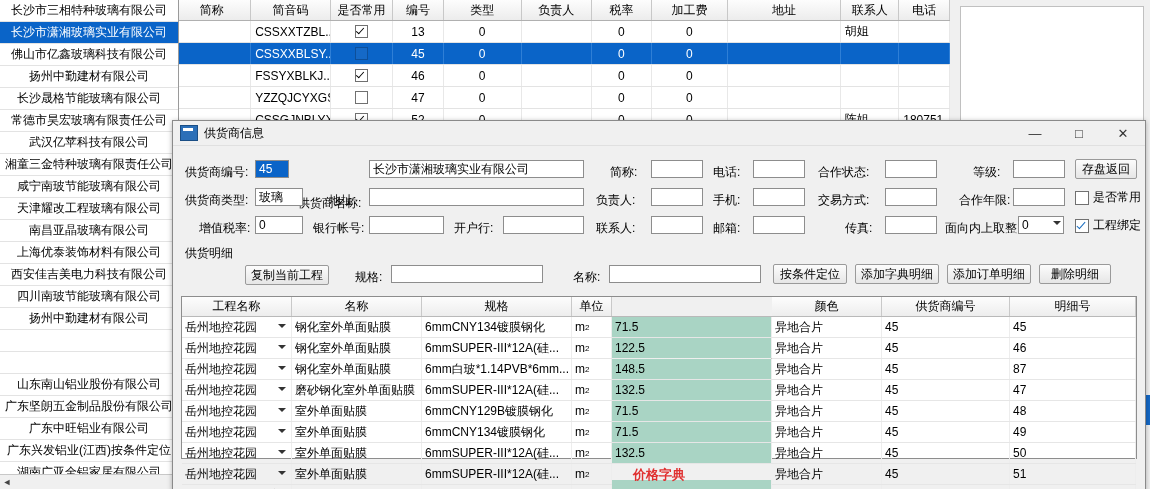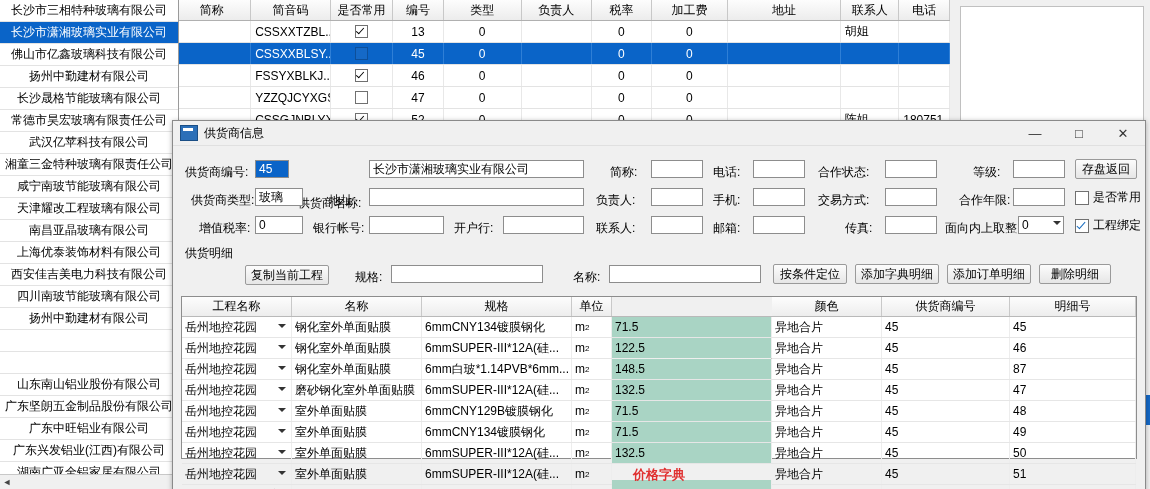--- a/index.html
+++ b/index.html
@@ -249,21 +249,21 @@
         <div class="lrow">南昌亚晶玻璃有限公司</div>
         <div class="lrow">上海优泰装饰材料有限公司</div>
         <div class="lrow">西安佳吉美电力科技有限公司</div>
         <div class="lrow">四川南玻节能玻璃有限公司</div>
         <div class="lrow">扬州中勤建材有限公司</div>
         <div class="lrow"></div>
         <div class="lrow"></div>
         <div class="lrow">山东南山铝业股份有限公司</div>
         <div class="lrow">广东坚朗五金制品股份有限公司</div>
         <div class="lrow">广东中旺铝业有限公司</div>
-        <div class="lrow">广东兴发铝业(江西)有限公司</div>
+        <div class="lrow">广东兴发铝业(江西)按条件定位</div>
         <div class="lrow">湖南广亚全铝家居有限公司</div>
       </div>
     <div class="left-scroll">
       <div class="arrow">◄</div>
     </div>
   </div>
 
   <div class="dlg">
     <div class="dlg-title">
       <div class="dlg-ico"></div>
@@ -284,21 +284,21 @@
       <div class="lbl" style="left:437px;top:18px;">简称:</div>
       <div class="inp" style="left:478px;top:14px;width:52px;"></div>
       <div class="lbl" style="left:540px;top:18px;">电话:</div>
       <div class="inp" style="left:580px;top:14px;width:52px;"></div>
       <div class="lbl" style="left:645px;top:18px;">合作状态:</div>
       <div class="inp" style="left:712px;top:14px;width:52px;"></div>
       <div class="lbl" style="left:800px;top:18px;">等级:</div>
       <div class="inp" style="left:840px;top:14px;width:52px;"></div>
       <div class="btn" style="left:902px;top:13px;width:62px;">存盘返回</div>
 
-      <div class="lbl" style="left:18px;top:46px;">供货商类型:</div>
+      <div class="lbl" style="left:12px;top:46px;">供货商类型:</div>
       <div class="inp" style="left:82px;top:42px;width:48px;">玻璃</div>
       <div class="lbl" style="left:156px;top:46px;text-align:right;">地址:</div>
       <div class="inp" style="left:196px;top:42px;width:215px;"></div>
       <div class="lbl" style="left:423px;top:46px;">负责人:</div>
       <div class="inp" style="left:478px;top:42px;width:52px;"></div>
       <div class="lbl" style="left:540px;top:46px;">手机:</div>
       <div class="inp" style="left:580px;top:42px;width:52px;"></div>
       <div class="lbl" style="left:645px;top:46px;">交易方式:</div>
       <div class="inp" style="left:712px;top:42px;width:52px;"></div>
       <div class="lbl" style="left:786px;top:46px;">合作年限:</div>

